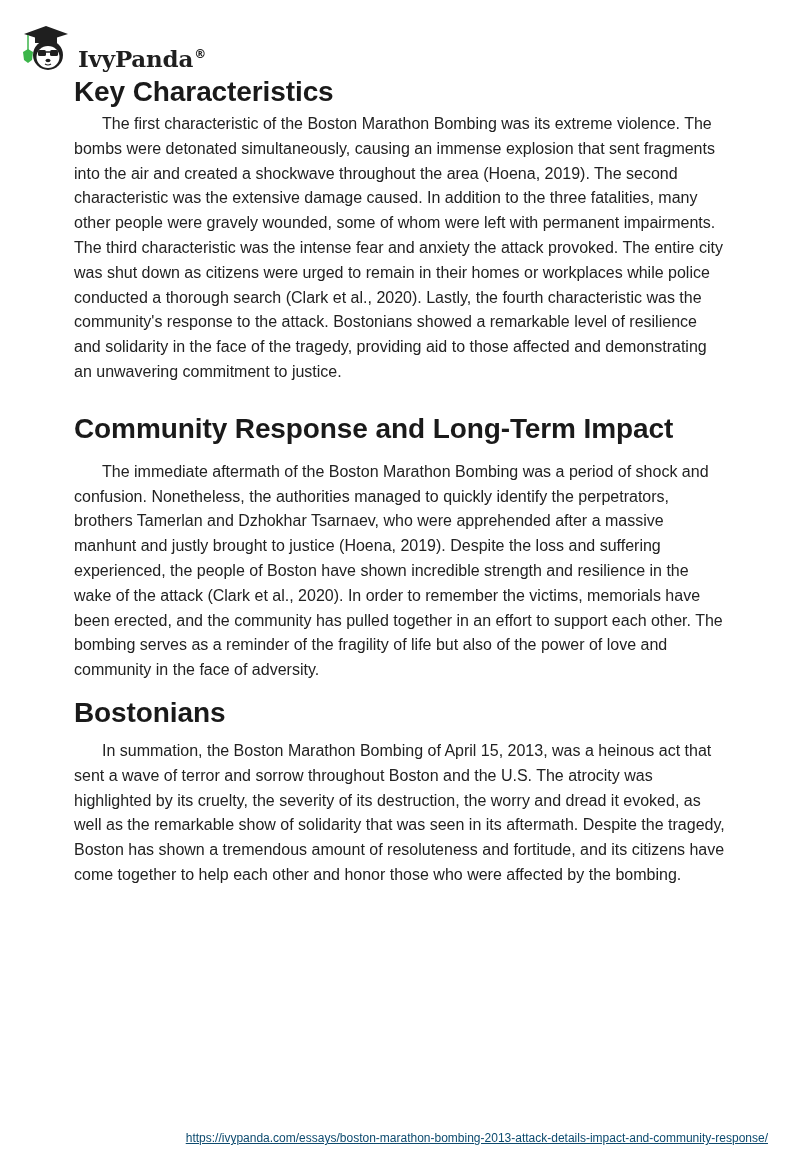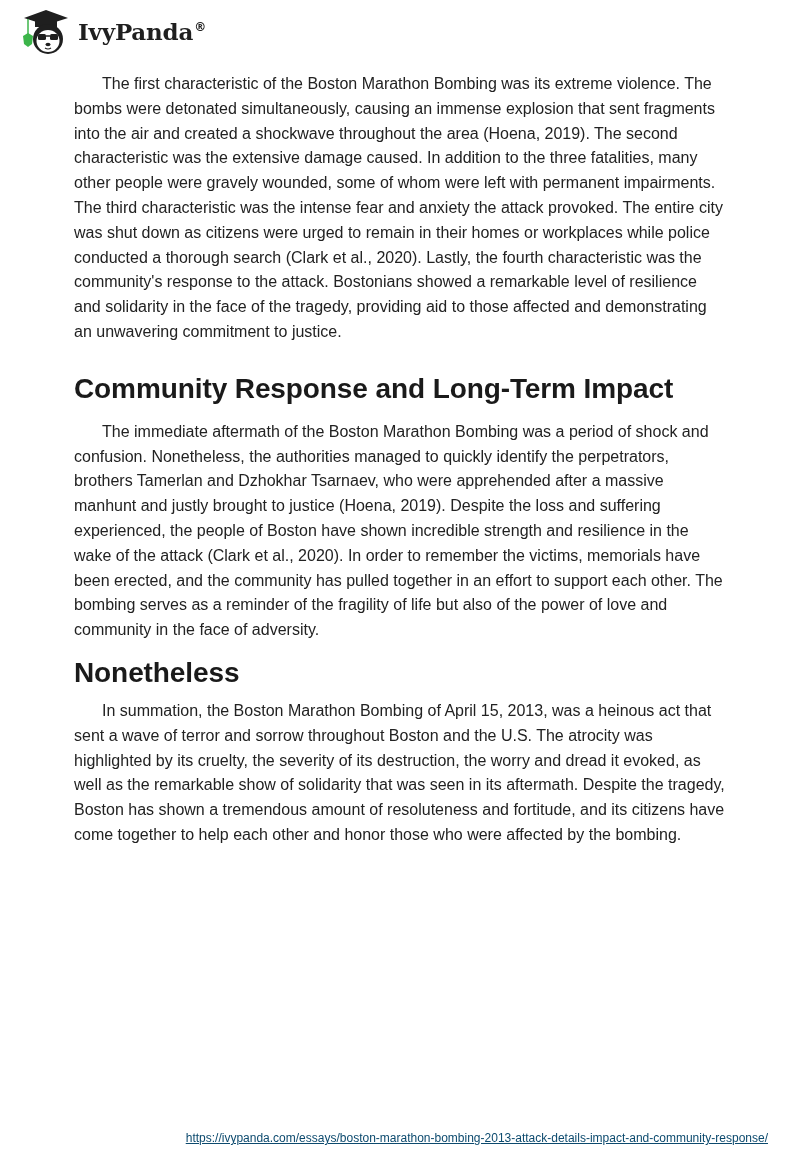--- a/index.html
+++ b/index.html
@@ -1,18 +1,18 @@
 <!DOCTYPE html>
 <html><head>
 <meta charset="utf-8">
 <style>
   html, body { margin: 0; padding: 0; background: #ffffff; }
   body { width: 800px; height: 1160px; position: relative; overflow: hidden; font-family: "Liberation Sans", sans-serif; color: #222222; }
   .header { position: absolute; left: 0; top: 0; width: 800px; height: 60px; }
-  .logo { position: absolute; left: 18px; top: 6px; display: flex; align-items: center; }
+  .logo { position: absolute; left: 18px; top: 22px; display: flex; align-items: flex-end; }
   .logo svg { width: 56px; height: 50px; }
   .logo-text { font-family: "DejaVu Serif", serif; font-weight: bold; font-size: 23px; color: #1f1f1f; margin-left: 4px; letter-spacing: -0.2px; }
   .logo-reg { font-size: 12px; vertical-align: super; font-family: "DejaVu Sans", sans-serif; margin-left: 1px; }
   .doc-title { position: absolute; right: 32px; top: 13px; font-size: 13px; color: #777777; white-space: nowrap; }
   .content { position: absolute; left: 74px; top: 72px; width: 652px; }
   h2 { font-size: 28px; font-weight: bold; color: #1a1a1a; margin: 0; line-height: 40px; letter-spacing: -0.1px; }
   p { font-size: 16px; line-height: 24.8px; margin: 0; color: #222222; text-indent: 28px; }
   .sec1-h { margin-top: 0; }
   .sec1-p { }
   .sec2-h { margin-top: 24px; }
@@ -43,25 +43,26 @@
 
       <ellipse cx="30" cy="38.5" rx="2.5" ry="1.8" fill="#1f1f1f"></ellipse>
       <path d="M27,42 Q30,44 33,42" stroke="#1f1f1f" stroke-width="1.2" fill="none"></path>
     </svg>
     <span class="logo-text"><span>IvyPanda</span><span class="logo-reg">®</span></span>
   </div>
 </div>
 
 <div class="content">
   <section>
+    <h2 class="sec1-h">Key Characteristics</h2>
     <p class="sec1-p">The first characteristic of the Boston Marathon Bombing was its extreme violence. The bombs were detonated simultaneously, causing an immense explosion that sent fragments into the air and created a shockwave throughout the area (Hoena, 2019). The second characteristic was the extensive damage caused. In addition to the three fatalities, many other people were gravely wounded, some of whom were left with permanent impairments. The third characteristic was the intense fear and anxiety the attack provoked. The entire city was shut down as citizens were urged to remain in their homes or workplaces while police conducted a thorough search (Clark et al., 2020). Lastly, the fourth characteristic was the community's response to the attack. Bostonians showed a remarkable level of resilience and solidarity in the face of the tragedy, providing aid to those affected and demonstrating an unwavering commitment to justice.</p>
   </section>
   <section>
     <h2 class="sec2-h">Community Response and Long-Term Impact</h2>
     <p class="sec2-p">The immediate aftermath of the Boston Marathon Bombing was a period of shock and confusion. Nonetheless, the authorities managed to quickly identify the perpetrators, brothers Tamerlan and Dzhokhar Tsarnaev, who were apprehended after a massive manhunt and justly brought to justice (Hoena, 2019). Despite the loss and suffering experienced, the people of Boston have shown incredible strength and resilience in the wake of the attack (Clark et al., 2020). In order to remember the victims, memorials have been erected, and the community has pulled together in an effort to support each other. The bombing serves as a reminder of the fragility of life but also of the power of love and community in the face of adversity.</p>
   </section>
   <section>
-    <h2 class="sec3-h">Nonetheless</h2>
+    <h2 class="sec3-h">Bostonians</h2>
     <p class="sec3-p">In summation, the Boston Marathon Bombing of April 15, 2013, was a heinous act that sent a wave of terror and sorrow throughout Boston and the U.S. The atrocity was highlighted by its cruelty, the severity of its destruction, the worry and dread it evoked, as well as the remarkable show of solidarity that was seen in its aftermath. Despite the tragedy, Boston has shown a tremendous amount of resoluteness and fortitude, and its citizens have come together to help each other and honor those who were affected by the bombing.</p>
   </section>
 </div>
 
 <div class="footer-url">https://ivypanda.com/essays/boston-marathon-bombing-2013-attack-details-impact-and-community-response/</div>
 
 </body></html>

